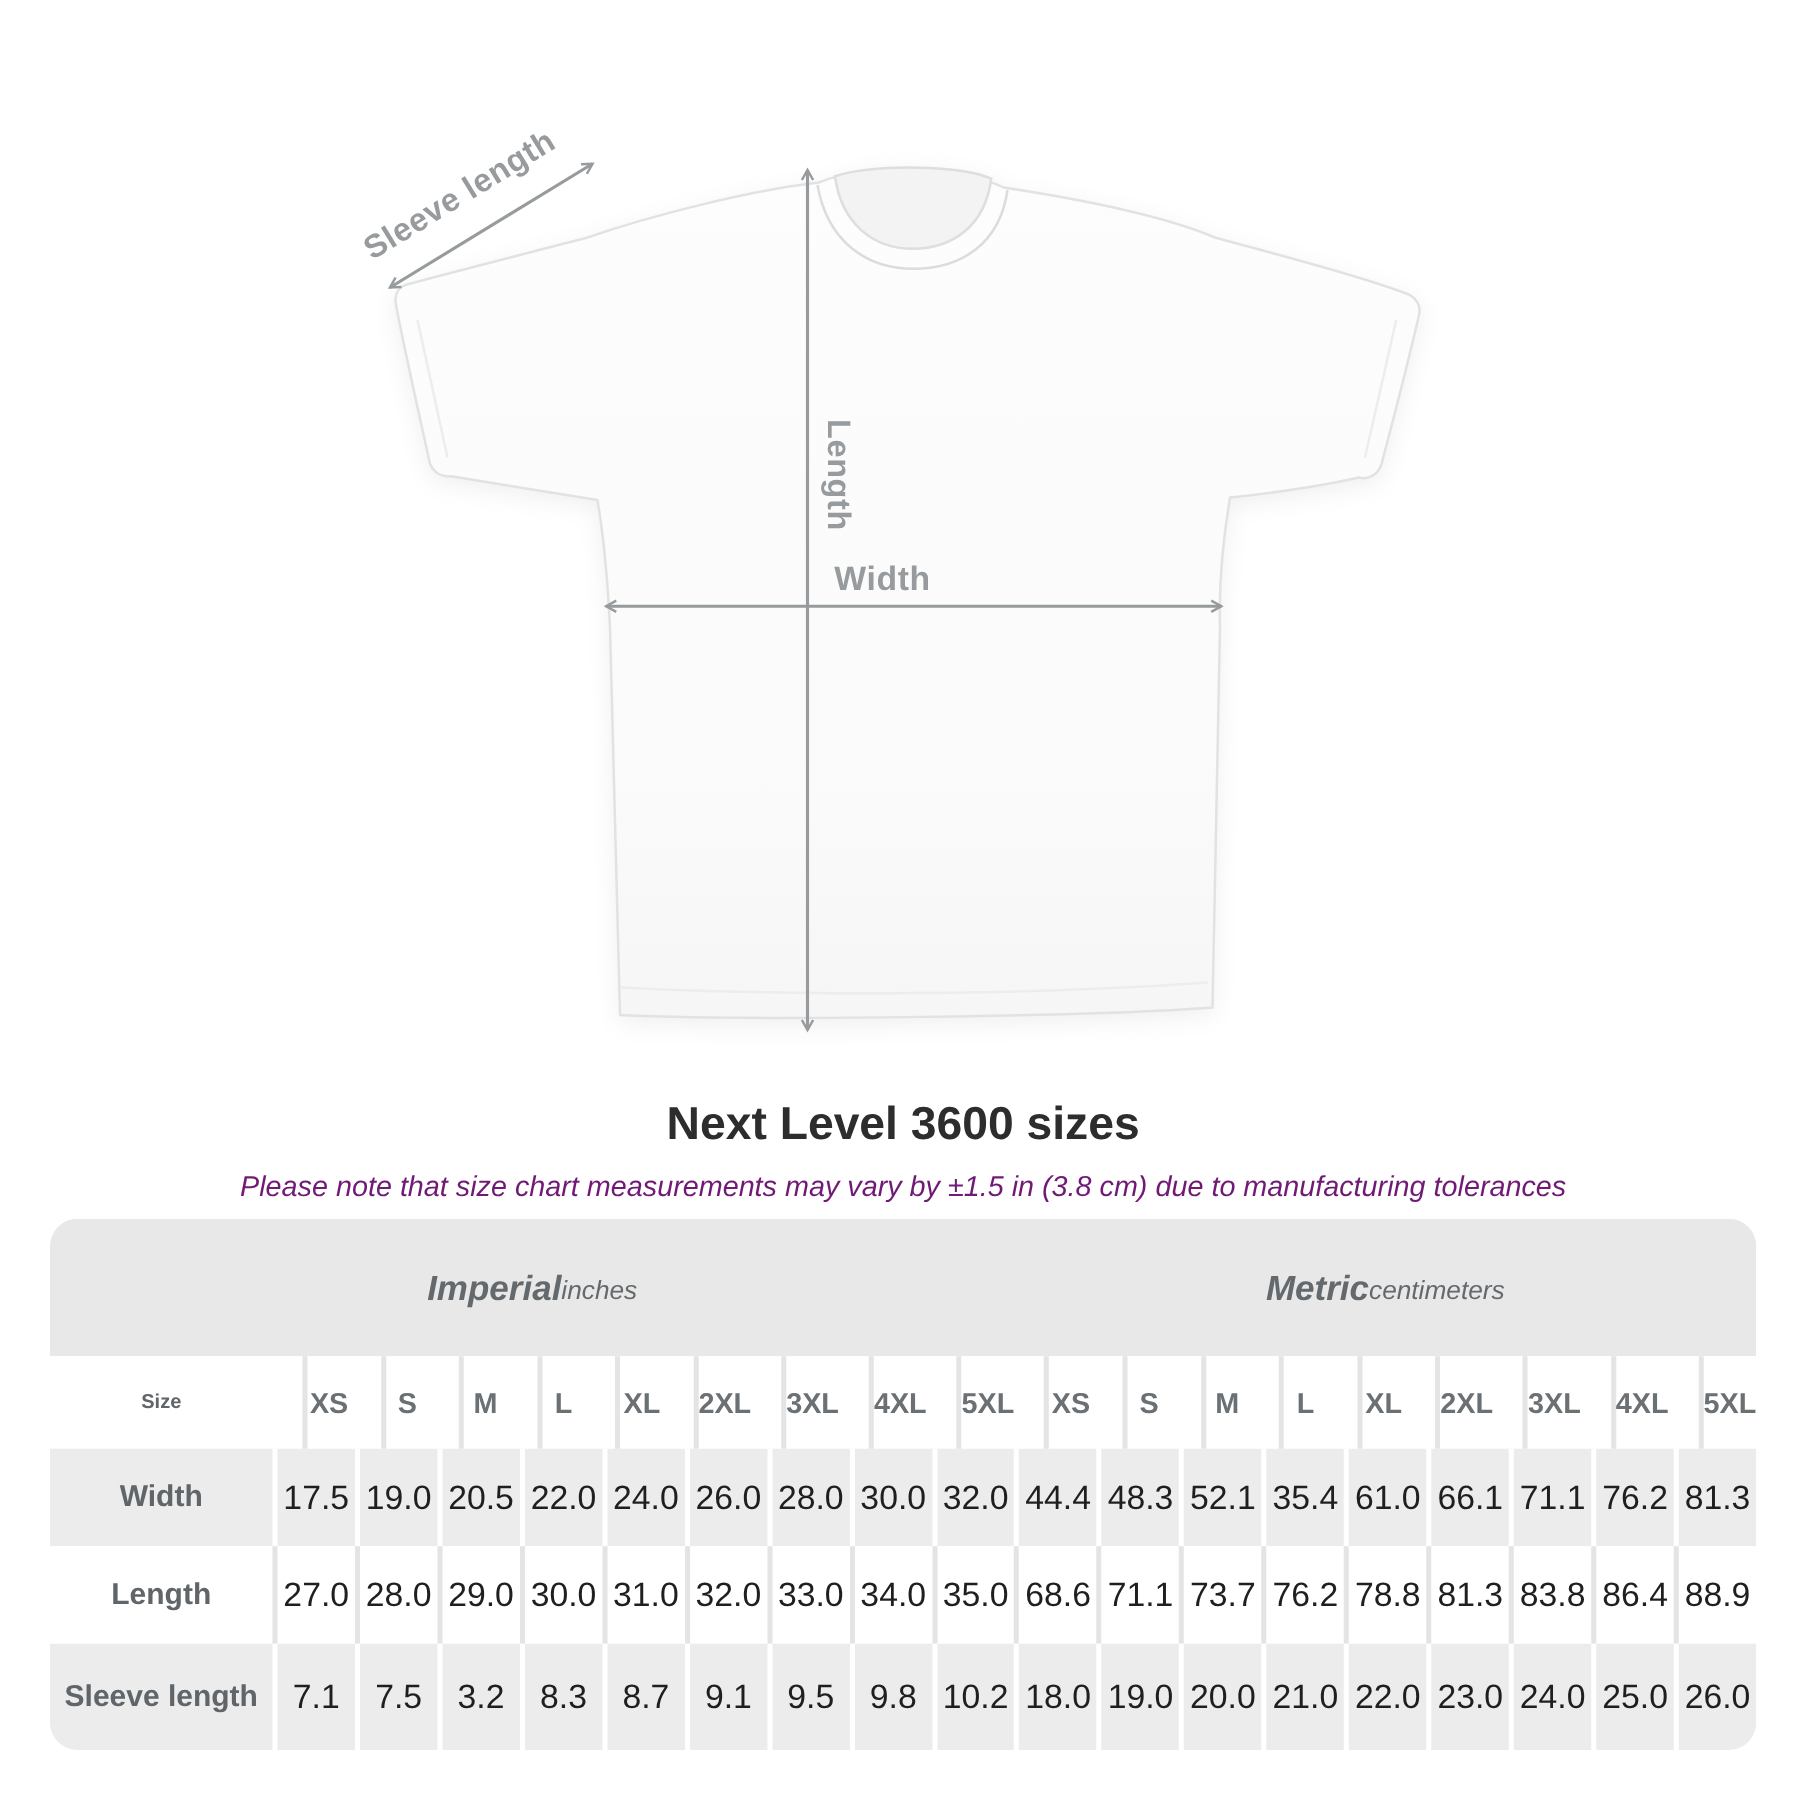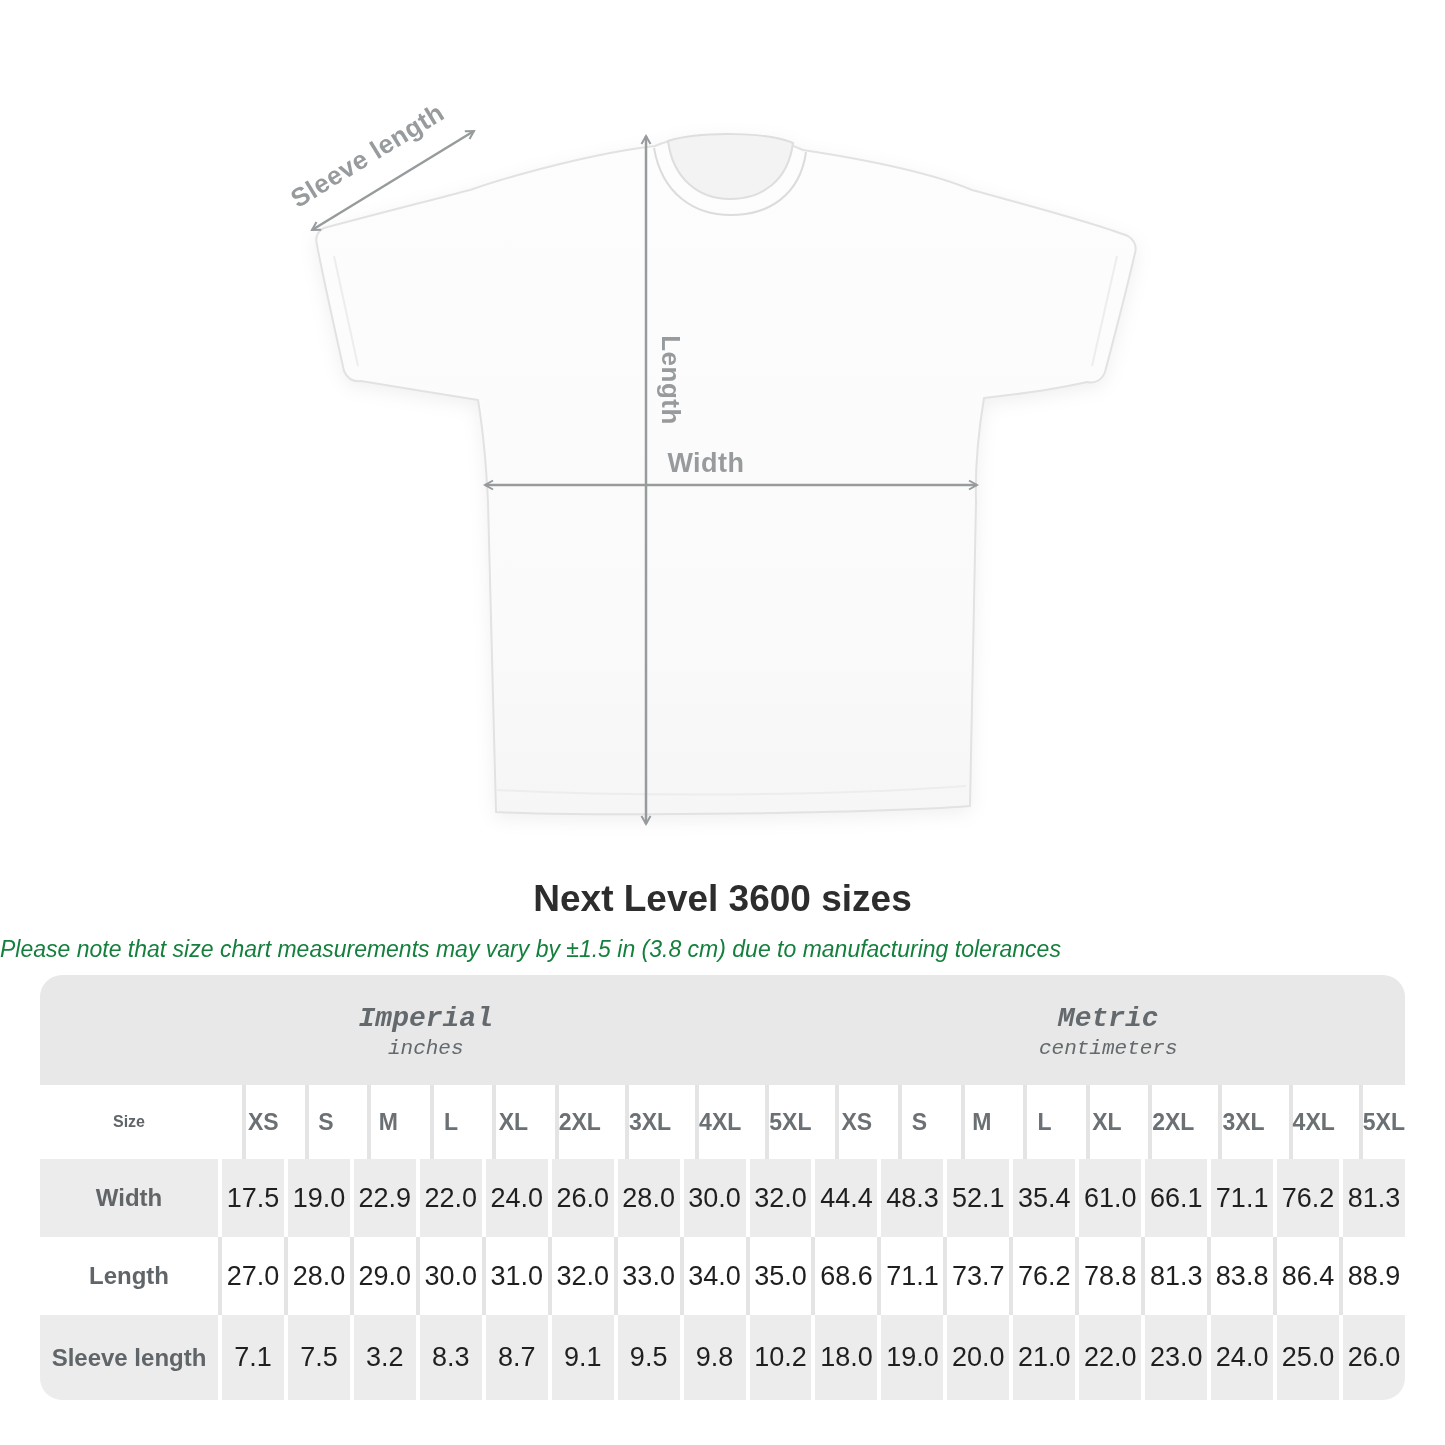--- a/index.html
+++ b/index.html
@@ -6,30 +6,30 @@
     font-family:"Liberation Sans", sans-serif;}
   .page{position:relative;width:1445px;height:1445px;background:#fff;}
 
   
   #diagram-svg{position:absolute;left:0;top:0;}
   .measure-label{font-weight:bold;font-size:26px;fill:#979b9d;letter-spacing:.5px;}
 
   
   .chart-title{position:absolute;top:878px;left:0;width:1445px;text-align:center;
     font-size:37px;font-weight:bold;color:#2d2d2d;}
-  .chart-subtitle{position:absolute;top:936px;left:0;width:1445px;text-align:left;
-    font-style:italic;font-size:23px;color:#15803d;}
+  .chart-subtitle{position:absolute;top:936px;left:0;width:1445px;text-align:center;
+    font-style:italic;font-size:23px;color:#701a75;}
 
   
   .size-table{position:absolute;left:40px;top:975px;width:1365px;height:425px;
     border-radius:22px;overflow:hidden;display:flex;flex-direction:column;}
   .t-row{display:grid;grid-template-columns:178px repeat(18,1fr);}
   .band{height:110px;background:#e8e8e8;}
-  .band-cell{display:flex;flex-direction:column;align-items:center;justify-content:center;
-    color:#63696c;padding-top:2px;font-family:Liberation Mono, monospace;}
+  .band-cell{display:flex;flex-direction:row;align-items:center;justify-content:center;
+    color:#63696c;padding-top:2px;}
   .band-cell .sec-name{font-weight:bold;font-style:italic;font-size:28px;}
   .band-cell .sec-unit{font-style:italic;font-size:21px;margin-top:3px;}
   .band-imperial{grid-column:1 / span 10;}
   .band-metric{grid-column:11 / span 9;}
 
   .cell{display:flex;align-items:center;justify-content:center;}
   .size-row{height:74px;background:#ffffff;}
   .size-row .cell{font-weight:bold;color:#6a7073;font-size:23px;}
   .size-row .cell.corner{font-size:16px;color:#5f6568;}
   .size-row .cell.sep{border-left:4px solid #e4e4e4;margin-left:24px;}
@@ -145,21 +145,21 @@
         <div class="cell sep">2XL</div>
         <div class="cell sep">3XL</div>
         <div class="cell sep">4XL</div>
         <div class="cell sep">5XL</div>
       </div>
 
     <div class="t-row data-row stripe row-w">
         <div class="cell rowlab">Width</div>
         <div class="cell sep">17.5</div>
         <div class="cell sep">19.0</div>
-        <div class="cell sep">22.9</div>
+        <div class="cell sep">20.5</div>
         <div class="cell sep">22.0</div>
         <div class="cell sep">24.0</div>
         <div class="cell sep">26.0</div>
         <div class="cell sep">28.0</div>
         <div class="cell sep">30.0</div>
         <div class="cell sep">32.0</div>
         <div class="cell sep">44.4</div>
         <div class="cell sep">48.3</div>
         <div class="cell sep">52.1</div>
         <div class="cell sep">35.4</div>

